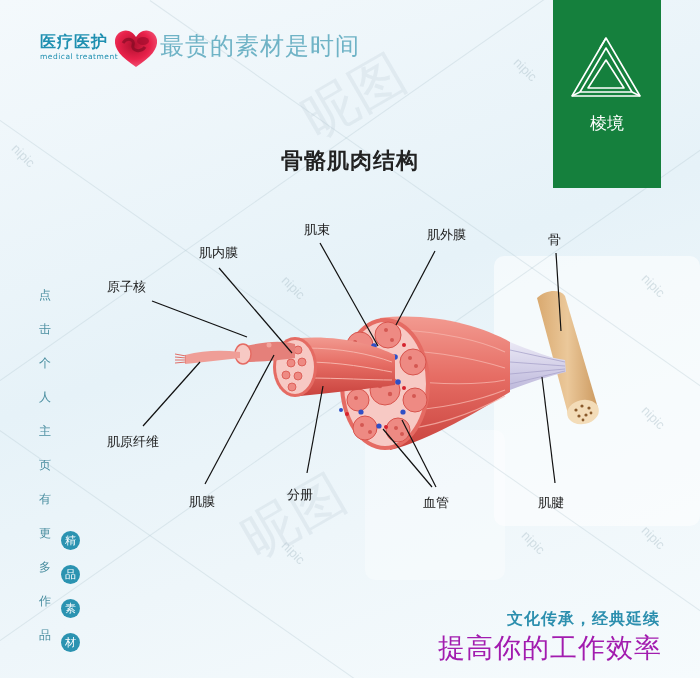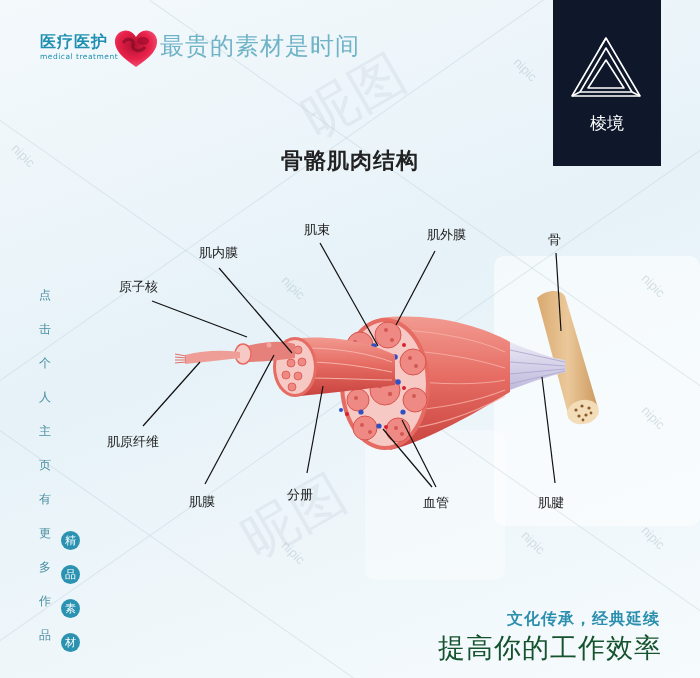--- a/index.html
+++ b/index.html
@@ -15,39 +15,39 @@
     .wm-big { position: absolute; color: rgba(190,205,215,0.28); font-size: 54px; font-family: "DejaVu Serif", serif; transform: rotate(-30deg); }
     .panel-bg { position: absolute; background: rgba(255,255,255,0.55); border-radius: 10px; }
 
     
     .logo { left: 40px; top: 32px; }
     .logo-cn { font-size: 16px; font-weight: bold; color: #1e8fb0; letter-spacing: 1px; line-height: 20px; }
     .logo-en { font-size: 7.5px; color: #1e8fb0; letter-spacing: 0.5px; line-height: 10px; }
     .heart { left: 113px; top: 29px; width: 46px; height: 40px; }
     .slogan { left: 160px; top: 30px; font-size: 24px; color: #6fb3c6; letter-spacing: 1px; font-weight: 300; }
 
-    .brand-box { left: 553px; top: 0; width: 108px; height: 166px; background: #0f172a; }
+    .brand-box { left: 553px; top: 0; width: 108px; height: 188px; background: #15803d; }
     .brand-tri { left: 17px; top: 36px; width: 72px; height: 64px; }
     .brand-label { left: 0; width: 108px; top: 112px; text-align: center; color: #fff; font-size: 17px; font-family: "DejaVu Serif", serif; }
 
     .title { left: 0; width: 700px; top: 146px; text-align: center; font-size: 22px; font-weight: bold; color: #222; letter-spacing: 1px; }
 
     
     .side-col { left: 38px; top: 287px; width: 14px; }
     .side-char { height: 34px; font-size: 12px; color: #4a8ea0; font-family: "DejaVu Serif", serif; text-align: center; }
     .badge-col { left: 61px; top: 531px; }
     .badge { width: 19px; height: 19px; border-radius: 50%; background: #2b93b1; color: #fff; font-size: 11px; text-align: center; line-height: 19px; margin-bottom: 15px; font-family: "DejaVu Serif", serif; }
 
     
     .diagram { left: 0; top: 0; width: 700px; height: 678px; }
     .lbl { position: absolute; font-size: 13px; color: #1a1a1a; white-space: nowrap; }
 
     
     .foot1 { right: 40px; top: 609px; font-size: 16px; font-weight: bold; color: #2c8fae; letter-spacing: 1px; }
-    .foot2 { right: 38px; top: 630px; font-size: 27px; color: #14532d; letter-spacing: 1px; font-weight: 300; }
+    .foot2 { right: 38px; top: 630px; font-size: 27px; color: #a21caf; letter-spacing: 1px; font-weight: 300; }
   </style>
 </head>
 <body>
 
 <div class="panel-bg" style="left:494px;top:256px;width:206px;height:270px;"></div>
 <div class="panel-bg" style="left:365px;top:430px;width:140px;height:150px;background:rgba(255,255,255,0.35);"></div>
 <div class="wm-line" style="left:0;top:120px;width:900px;transform:rotate(35deg);"></div>
 <div class="wm-line" style="left:150px;top:0;width:900px;transform:rotate(35deg);"></div>
 <div class="wm-line" style="left:-100px;top:360px;width:900px;transform:rotate(35deg);"></div>
 <div class="wm-line" style="left:0;top:640px;width:900px;transform:rotate(-35deg);"></div>
@@ -236,21 +236,21 @@
     <line x1="556" y1="253" x2="561" y2="331"></line>
     <line x1="143" y1="426" x2="200" y2="362"></line>
     <line x1="205" y1="484" x2="274" y2="355"></line>
     <line x1="307" y1="473" x2="323" y2="386"></line>
     <line x1="432" y1="487" x2="383" y2="429"></line>
     <line x1="436" y1="487" x2="402" y2="420"></line>
     <line x1="555" y1="483" x2="542" y2="377"></line>
   </g>
 </svg>
 
-<div class="lbl" style="left:119px;top:278px;text-align:right;">原子核</div>
+<div class="lbl" style="left:107px;top:278px;text-align:right;">原子核</div>
 <div class="lbl" style="left:199px;top:244px;">肌内膜</div>
 <div class="lbl" style="left:304px;top:221px;">肌束</div>
 <div class="lbl" style="left:427px;top:226px;">肌外膜</div>
 <div class="lbl" style="left:548px;top:231px;">骨</div>
 <div class="lbl" style="left:107px;top:433px;">肌原纤维</div>
 <div class="lbl" style="left:189px;top:493px;">肌膜</div>
 <div class="lbl" style="left:287px;top:486px;text-align:right;">分册</div>
 <div class="lbl" style="left:423px;top:494px;">血管</div>
 <div class="lbl" style="left:538px;top:494px;">肌腱</div>
 

